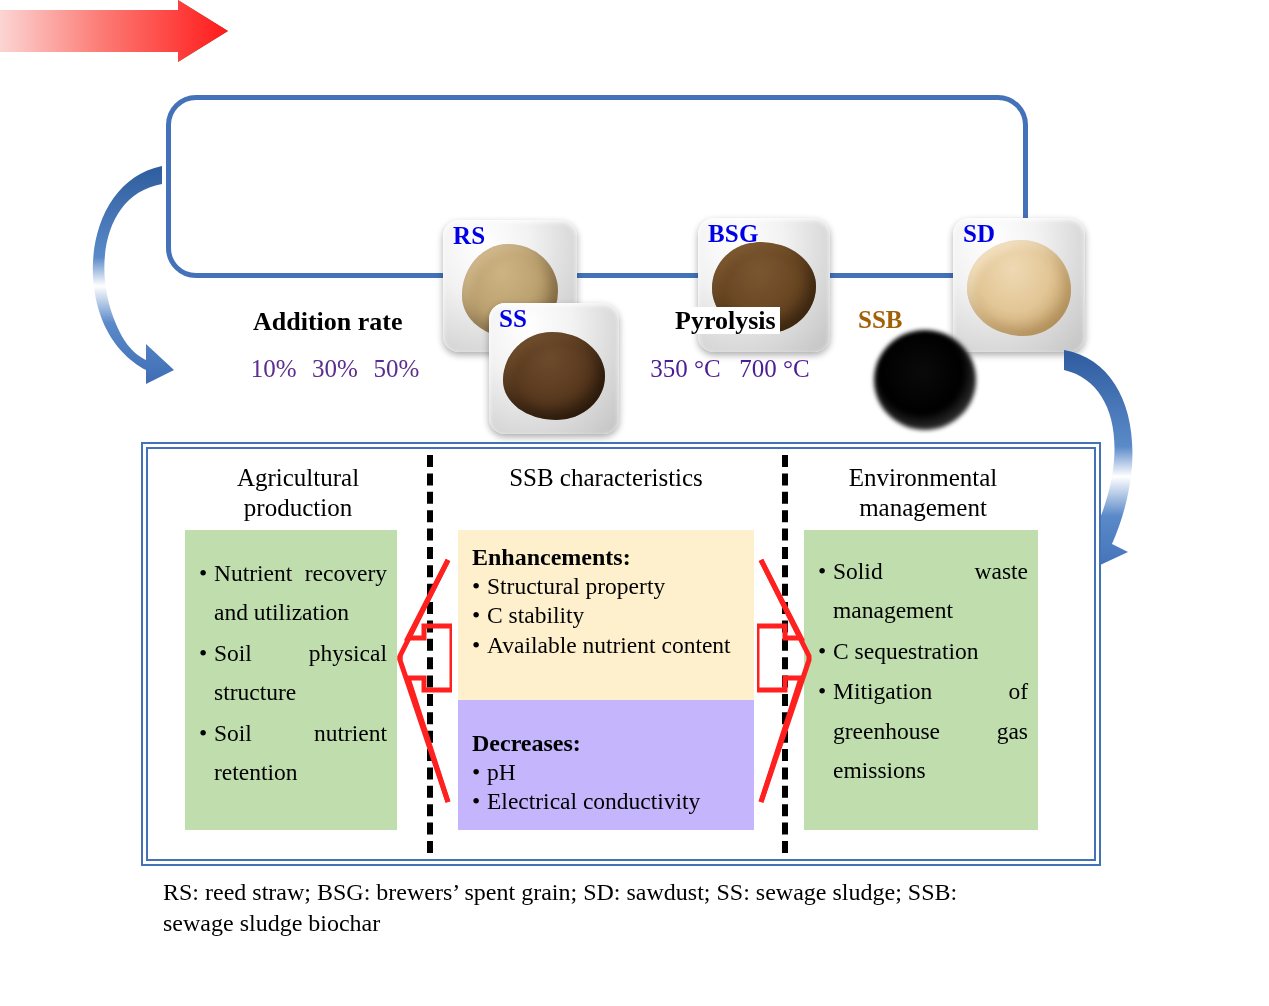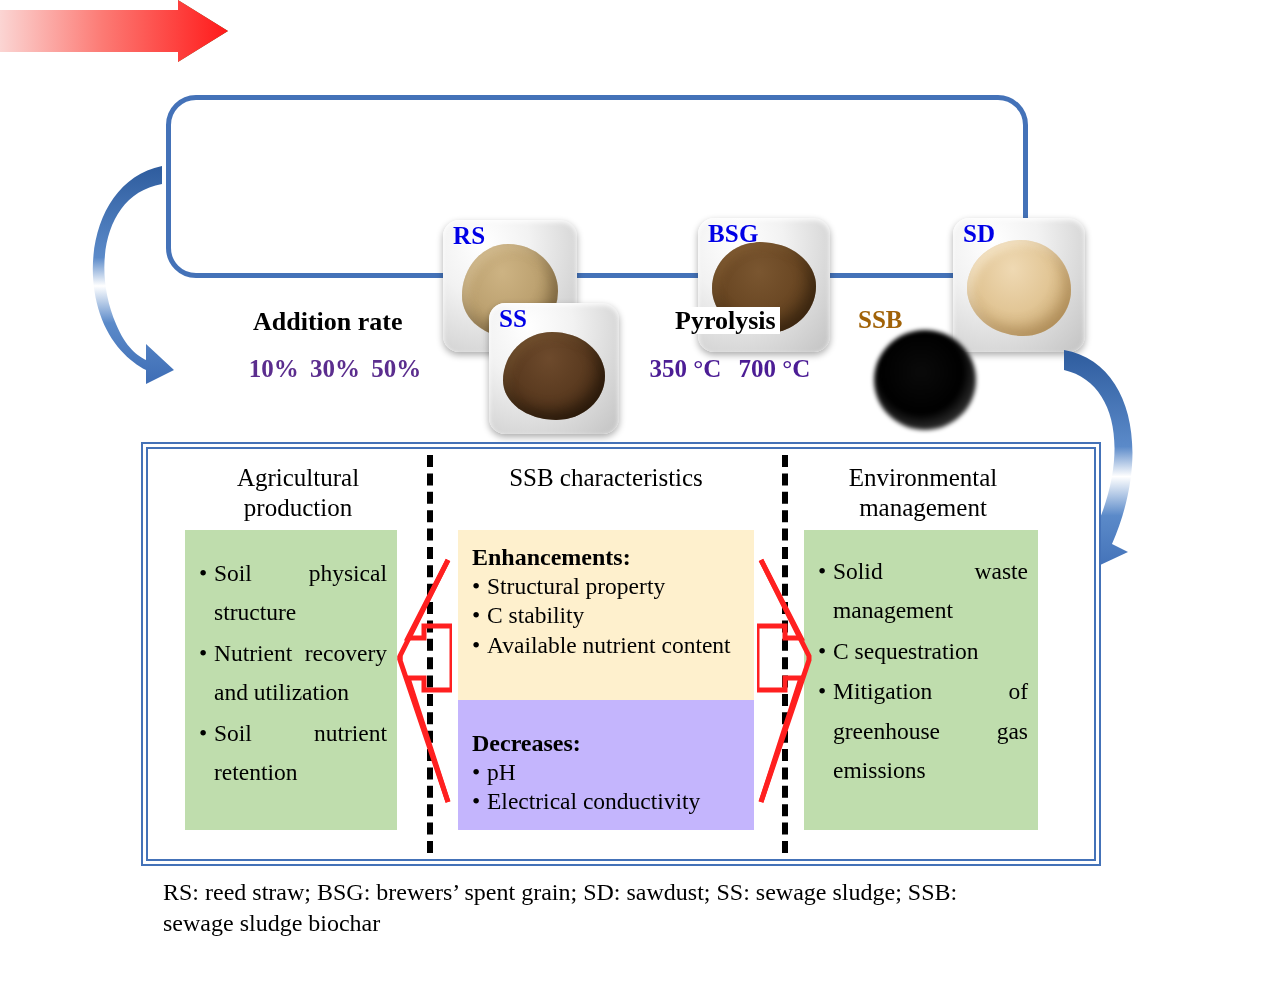--- a/index.html
+++ b/index.html
@@ -58,21 +58,21 @@
   .arrow-shape{position:absolute;inset:0;}
   .arrow-label{
     position:absolute;font-weight:bold;font-size:26px;white-space:nowrap;
     background:#fff;padding:0 4px;line-height:1.05;
   }
   .lbl-addition{left:249px;top:308px;}
   .lbl-pyrolysis{left:671px;top:307px;}
   .arrow-vals{
     position:absolute;top:0;left:0;width:184px;height:62px;
     display:flex;align-items:center;justify-content:space-around;
-    font-size:25px;font-weight:bold;
+    font-size:25px;font-weight:normal;
   }
   .arrow-vals.green span{color:#5B2D8E;}
   .arrow-vals.red span{color:#4c1d95;}
 
   .tray-ss{left:489px;top:303px;width:130px;height:131px;}
   .heap-ss{bottom:14px;width:102px;height:88px;border-radius:48% 52% 48% 52%/55% 50% 50% 45%;
     background:
       radial-gradient(ellipse at 45% 30%, #6d4a2c 0%, #5b3b20 45%, #452b15 78%, #33200f 100%);
     filter:blur(.3px);
     box-shadow:inset -6px -8px 14px rgba(25,15,5,.62), inset 5px 5px 10px rgba(150,115,70,.35);
@@ -231,22 +231,22 @@
 
     <div class="divider div-1"></div>
     <div class="divider div-2"></div>
 
     <div class="col-title t-left">
       <div>Agricultural</div>
       <div>production</div>
     </div>
     <div class="content-box box-left">
       <ul class="bullets spaced just">
+        <li>Nutrient recovery and utilization</li>
         <li>Soil physical structure</li>
-        <li>Nutrient recovery and utilization</li>
         <li>Soil nutrient retention</li>
       </ul>
     </div>
 
     <div class="col-title t-mid">SSB characteristics</div>
     <div class="content-box box-enh">
       <div class="sub-head">Enhancements:</div>
       <ul class="bullets tight">
         <li>Structural property</li>
         <li>C stability</li>

